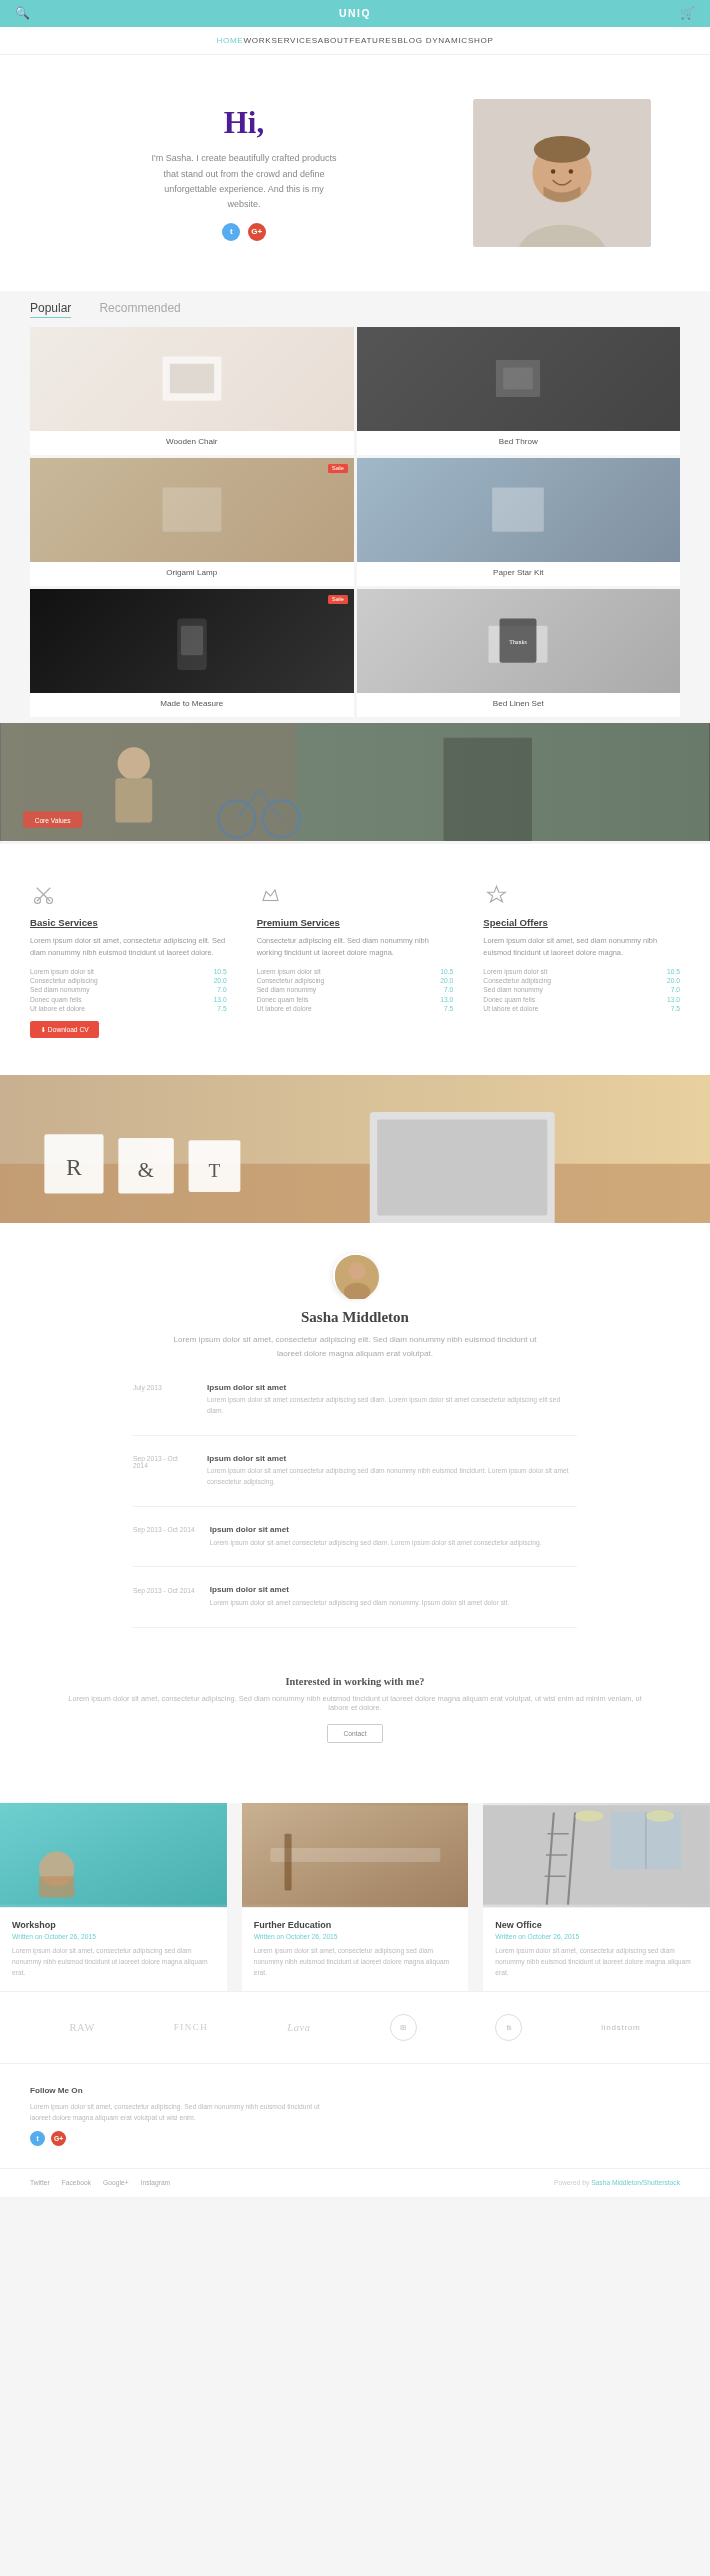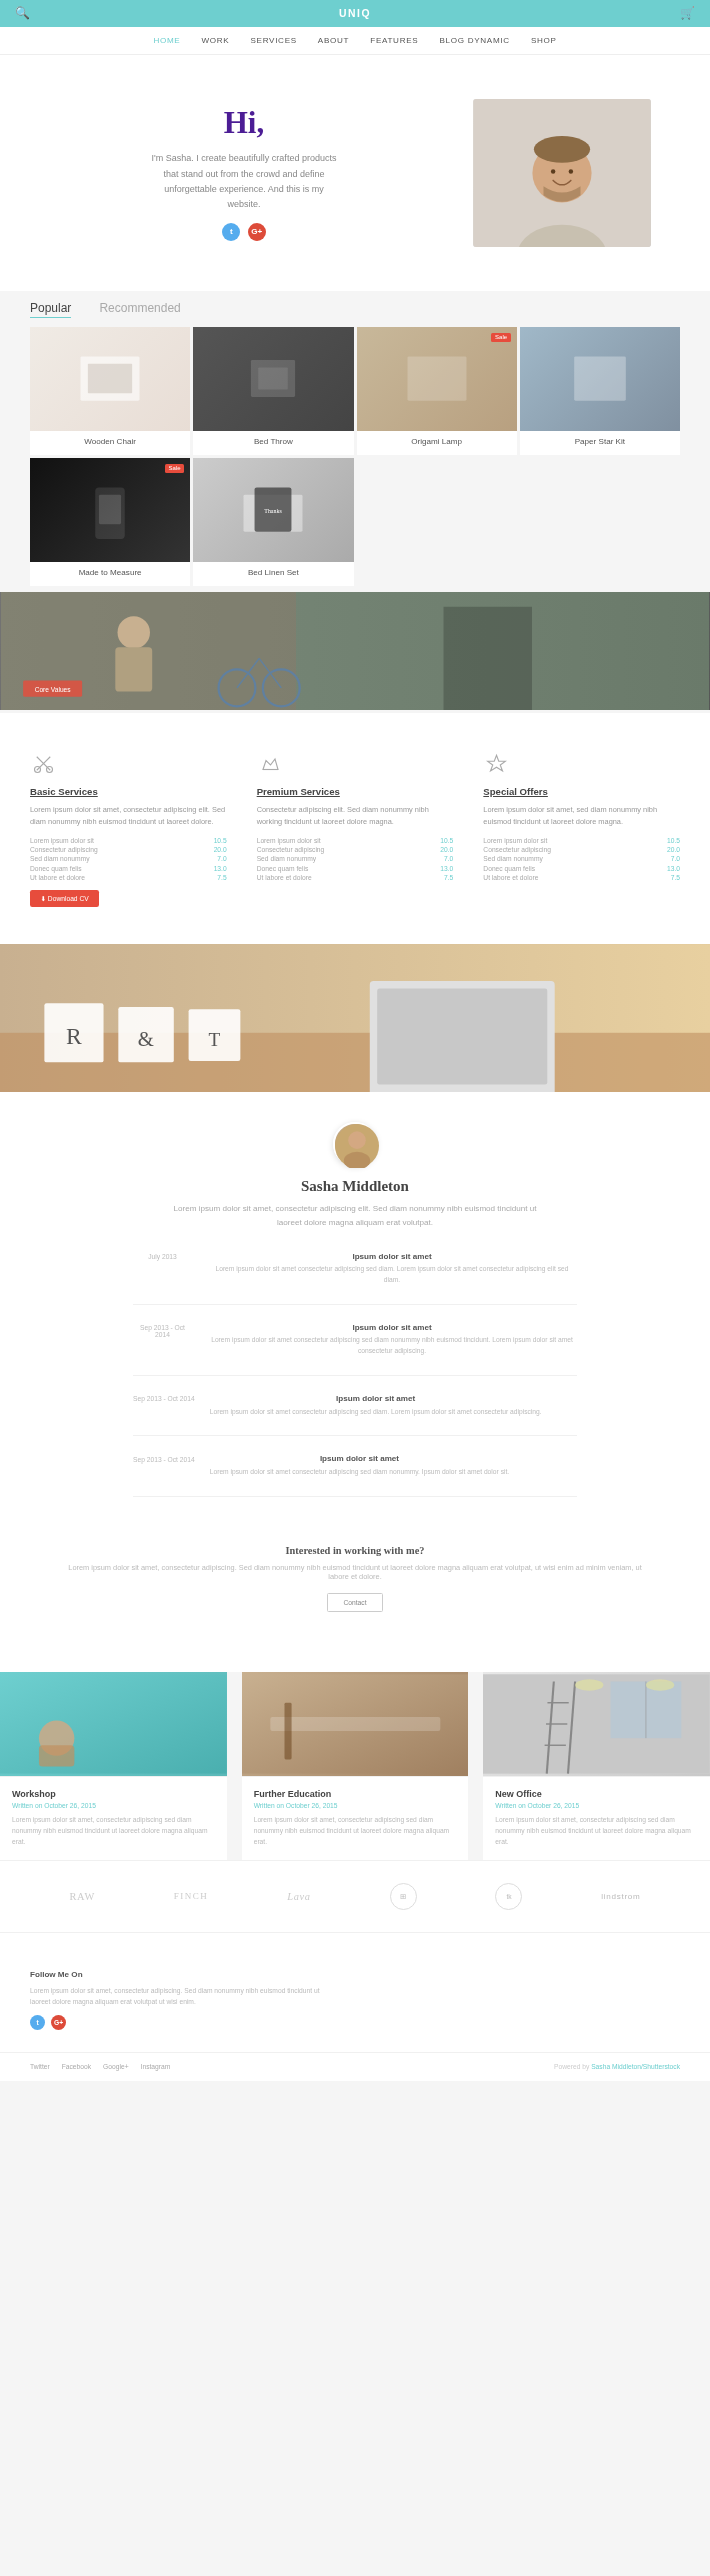--- a/index.html
+++ b/index.html
@@ -16,21 +16,20 @@
     }
     .top-bar .logo { color: white; font-size: 10.4px; font-weight: bold; letter-spacing: 1.5px; font-family: sans-serif; }
 
     
     .nav {
       background: white;
       height: 28px;
       display: flex;
       align-items: center;
       justify-content: center;
-      gap: 21px;
       border-bottom: 0.7px solid #eee;
     }
     .nav a {
       font-size: 8.1px;
       color: #555;
       text-decoration: none;
       font-family: sans-serif;
       letter-spacing: 0.7px;
       text-transform: uppercase;
     }
@@ -72,21 +71,21 @@
       background: #f5f5f5;
       font-family: sans-serif;
       font-size: 12px;
       color: #aaa;
     }
     .section-tabs span { cursor: pointer; }
     .section-tabs span.active { color: #444; border-bottom: 1.5px solid #6ecfcf; padding-bottom: 1.5px; }
 
     .portfolio-grid {
       display: grid;
-      grid-template-columns: repeat(4, 1fr);
+      grid-template-columns: repeat(2, 1fr);
       gap: 3px;
       padding: 3px 30px;
       background: #f5f5f5;
     }
     .portfolio-item {
       position: relative;
       background: #ddd;
       overflow: hidden;
     }
     .portfolio-item .thumb {
@@ -239,21 +238,21 @@
       font-size: 8.1px;
       color: #aaa;
       line-height: 1.7;
       max-width: 370px;
       margin: 0 auto 22px;
       font-family: sans-serif;
     }
     .timeline {
       max-width: 444px;
       margin: 0 auto;
-      text-align: center;
+      text-align: left;
     }
     .timeline-item {
       display: flex;
       gap: 15px;
       margin-bottom: 18px;
       padding-bottom: 18px;
       border-bottom: 0.7px solid #f0f0f0;
     }
     .timeline-date {
       font-size: 6.7px;
@@ -378,21 +377,20 @@
       padding: 22px 30px;
       display: grid;
       grid-template-columns: 1fr 1fr;
       gap: 30px;
     }
     .footer-col h4 {
       font-size: 8.1px;
       color: #555;
       font-family: sans-serif;
       margin-bottom: 7.4px;
-      margin-top: 15px;
     }
     .footer-col p {
       font-size: 6.7px;
       color: #bbb;
       line-height: 1.6;
       font-family: sans-serif;
     }
     .footer-social { display: flex; gap: 6px; margin-top: 7.4px; }
     .footer-social-icon {
       width: 15px;

